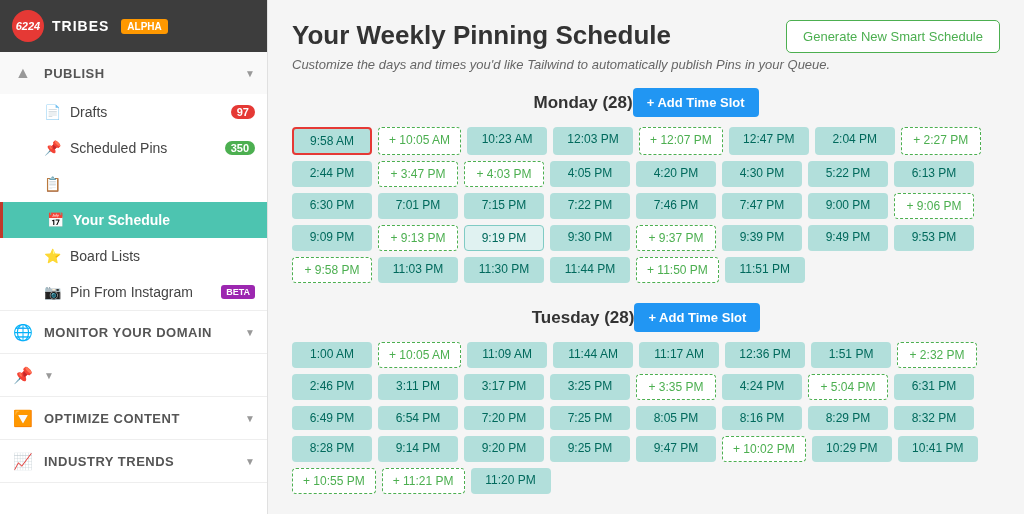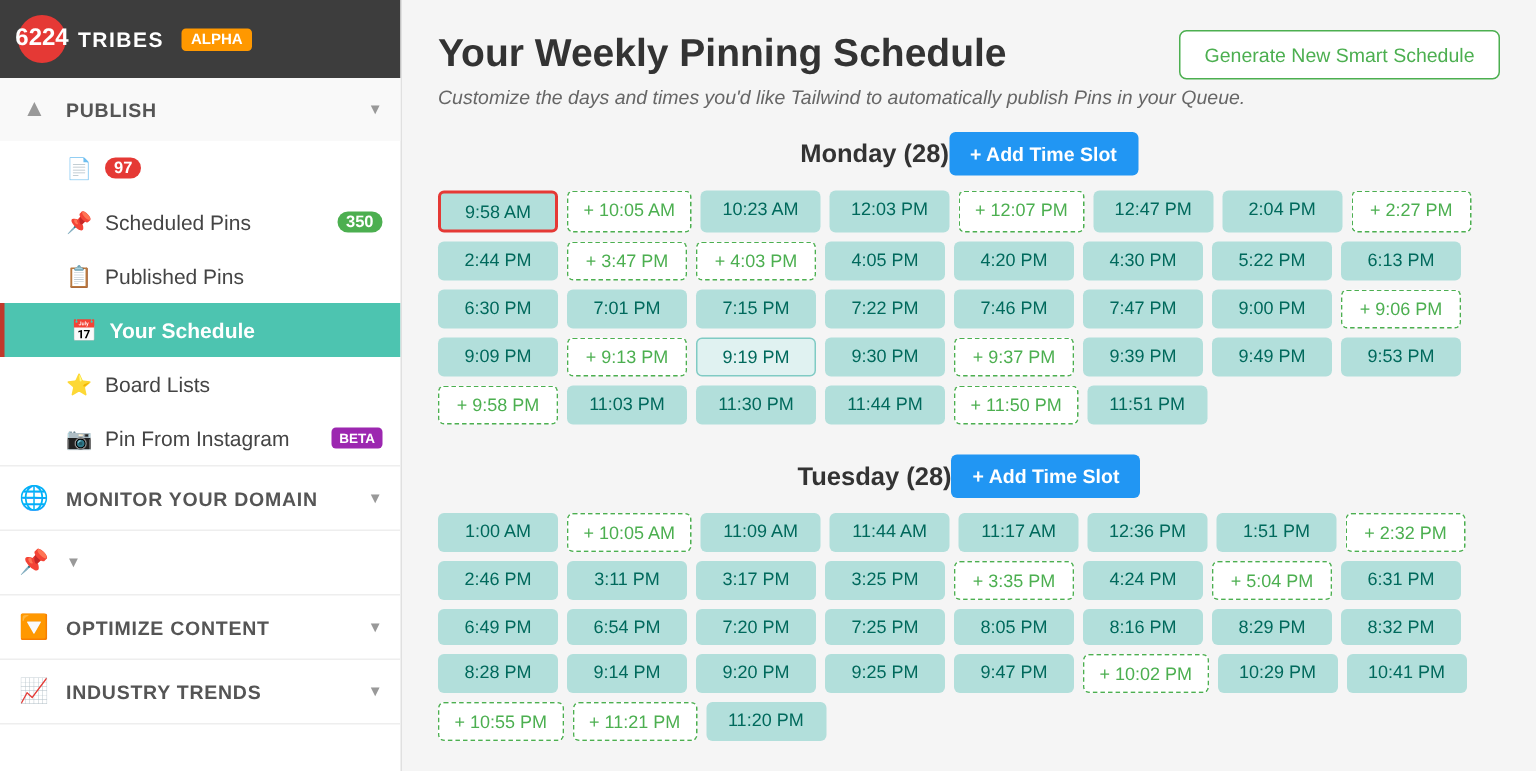--- a/index.html
+++ b/index.html
@@ -24,21 +24,21 @@
       align-items: center;
       padding: 10px 12px;
       gap: 8px;
     }
     .sidebar-top .avatar {
       background: #e53935;
       color: #fff;
       border-radius: 50%;
       width: 32px; height: 32px;
       display: flex; align-items: center; justify-content: center;
-      font-size: 16px; font-weight: bold;
+      font-size: 11px; font-weight: bold; font-style: italic;
     }
     .sidebar-top .tribes-label {
       font-size: 14px; font-weight: bold; color: #fff; letter-spacing: 1px;
     }
     .sidebar-top .alpha-badge {
       background: #ff9800;
       color: #fff;
       font-size: 10px;
       font-weight: bold;
       padding: 2px 6px;
@@ -234,30 +234,30 @@
 
   <div class="sidebar-section">
     <div class="sidebar-section-header publish-header">
       <span class="section-icon">▲</span>
       <span class="section-label">PUBLISH</span>
       <span class="section-arrow">▼</span>
     </div>
 
     <div class="sidebar-item">
       <span class="item-icon">📄</span>
+      <span class="item-label">Drafts</span>
       <span class="badge">97</span>
     </div>
     <div class="sidebar-item">
       <span class="item-icon">📌</span>
       <span class="item-label">Scheduled Pins</span>
       <span class="badge badge-green">350</span>
     </div>
     <div class="sidebar-item">
       <span class="item-icon">📋</span>
-      <span class="item-label">Published Pins</span>
     </div>
     <div class="sidebar-item active">
       <span class="item-icon">📅</span>
       <span class="item-label">Your Schedule</span>
     </div>
     <div class="sidebar-item">
       <span class="item-icon">⭐</span>
       <span class="item-label">Board Lists</span>
     </div>
     <div class="sidebar-item">

